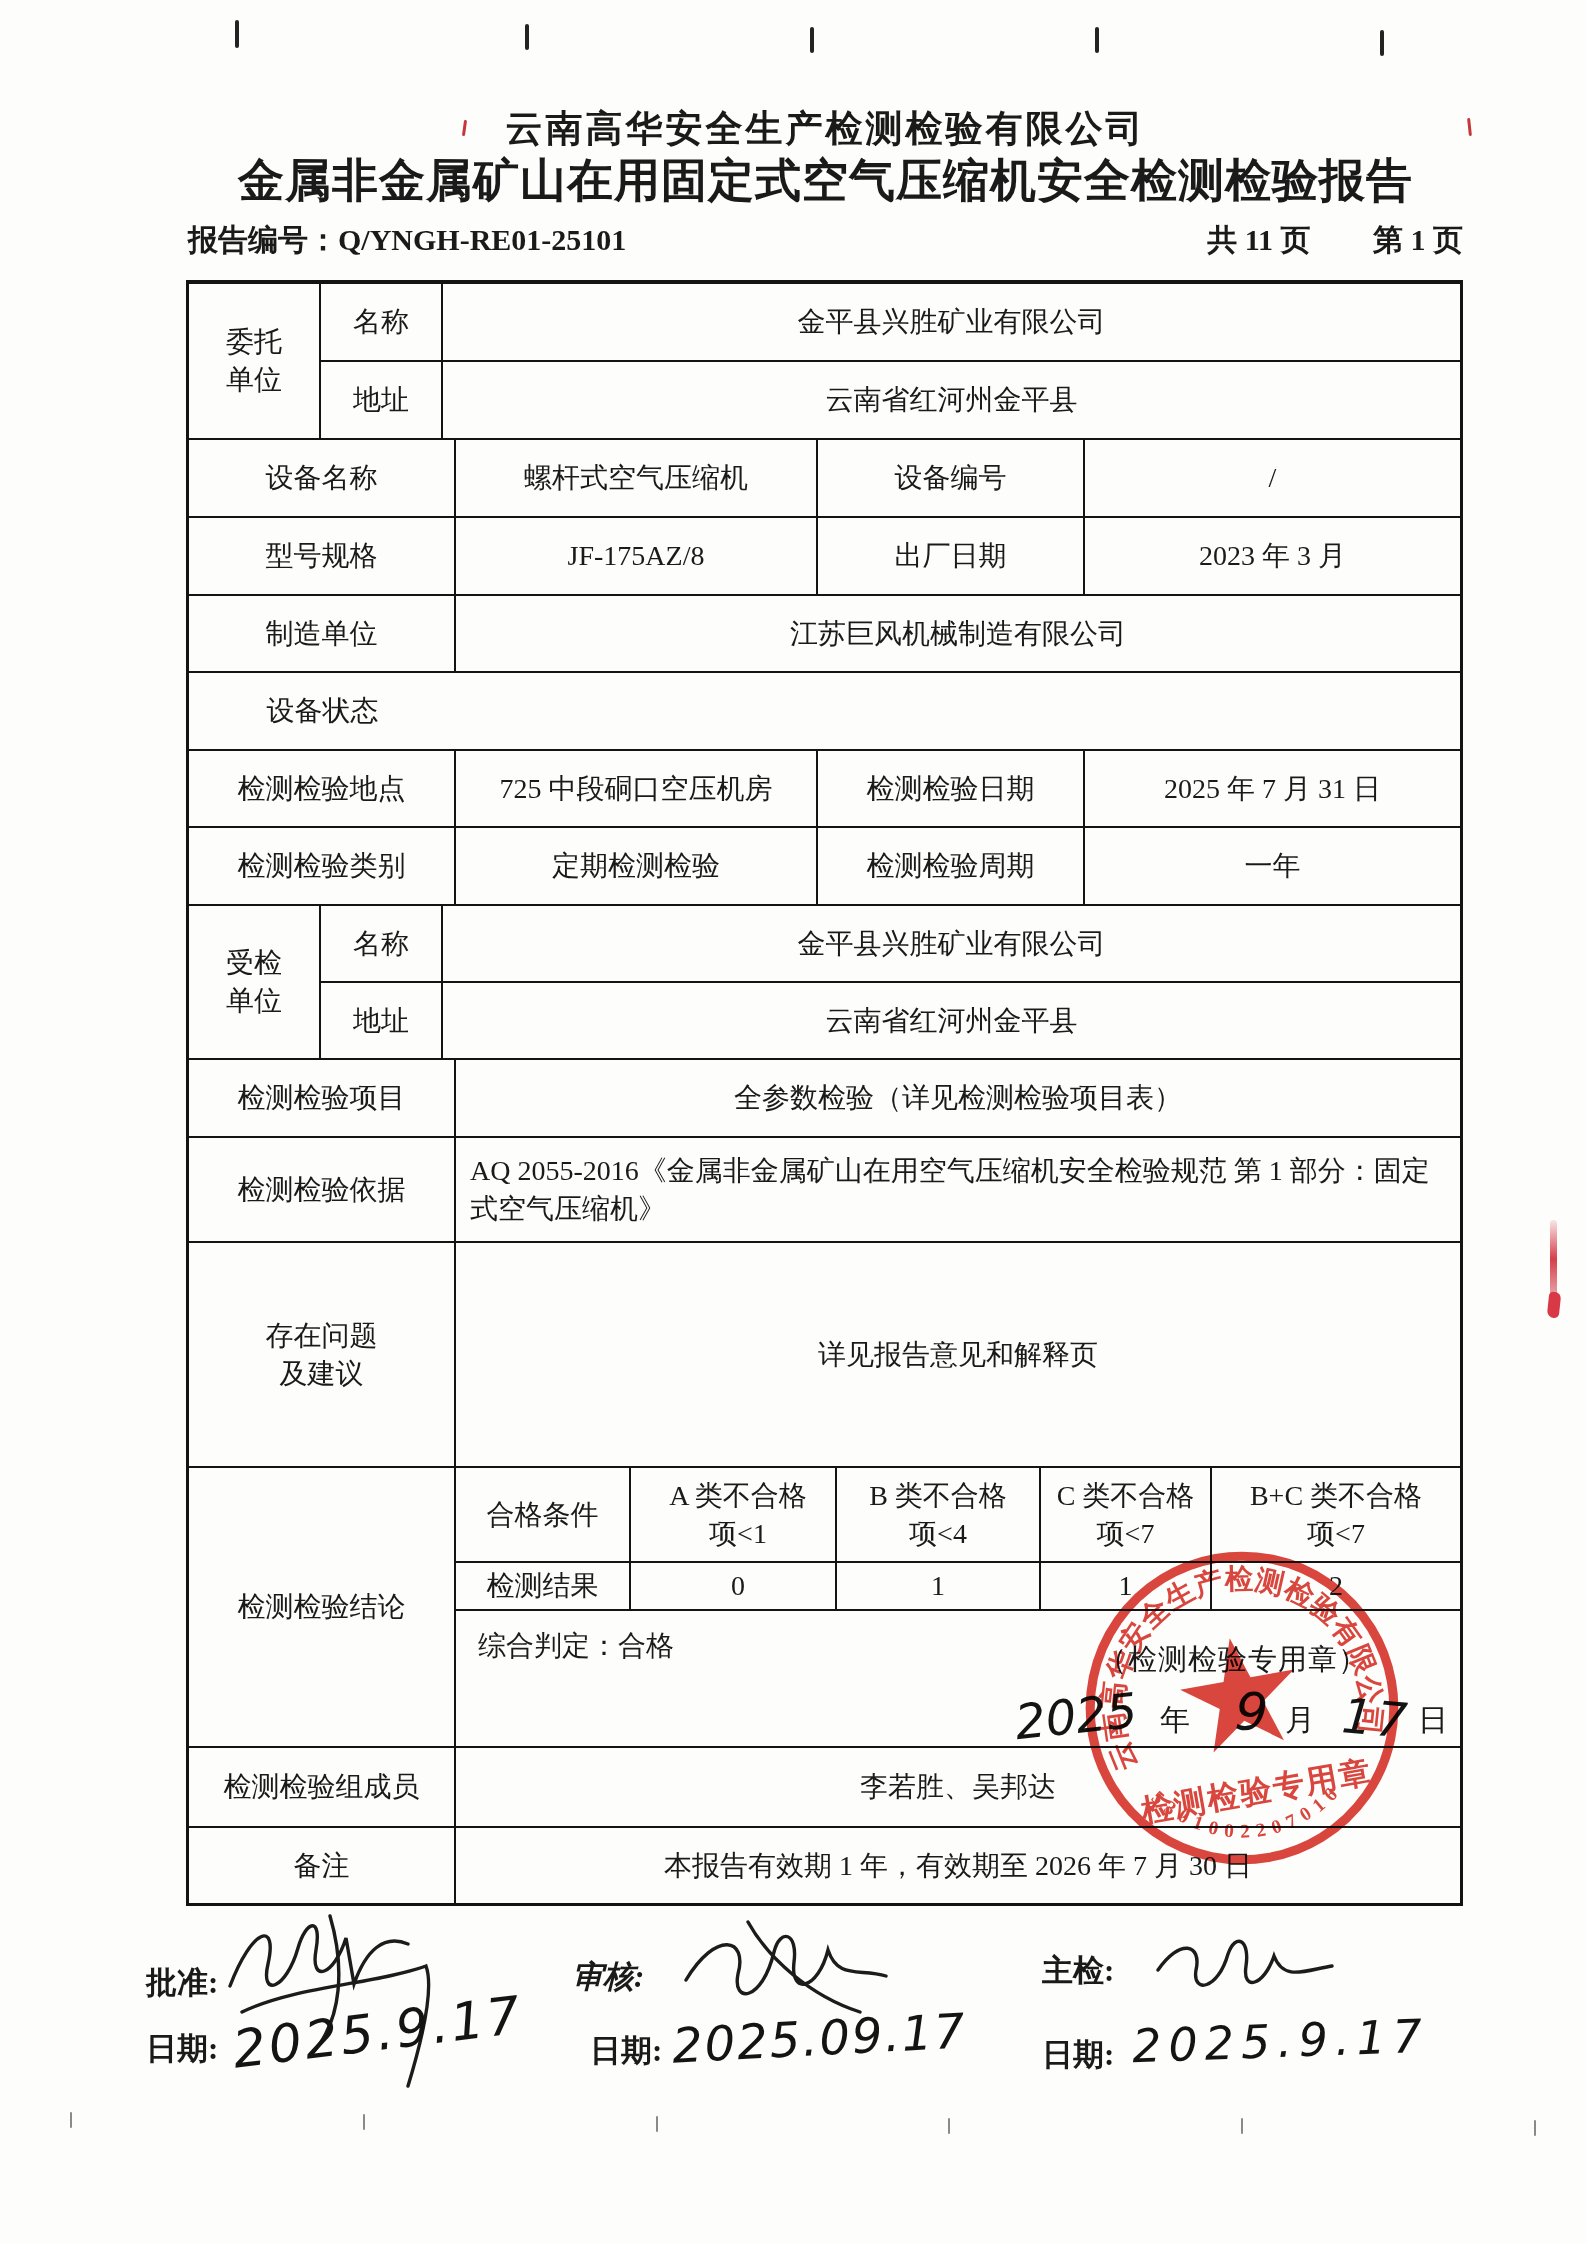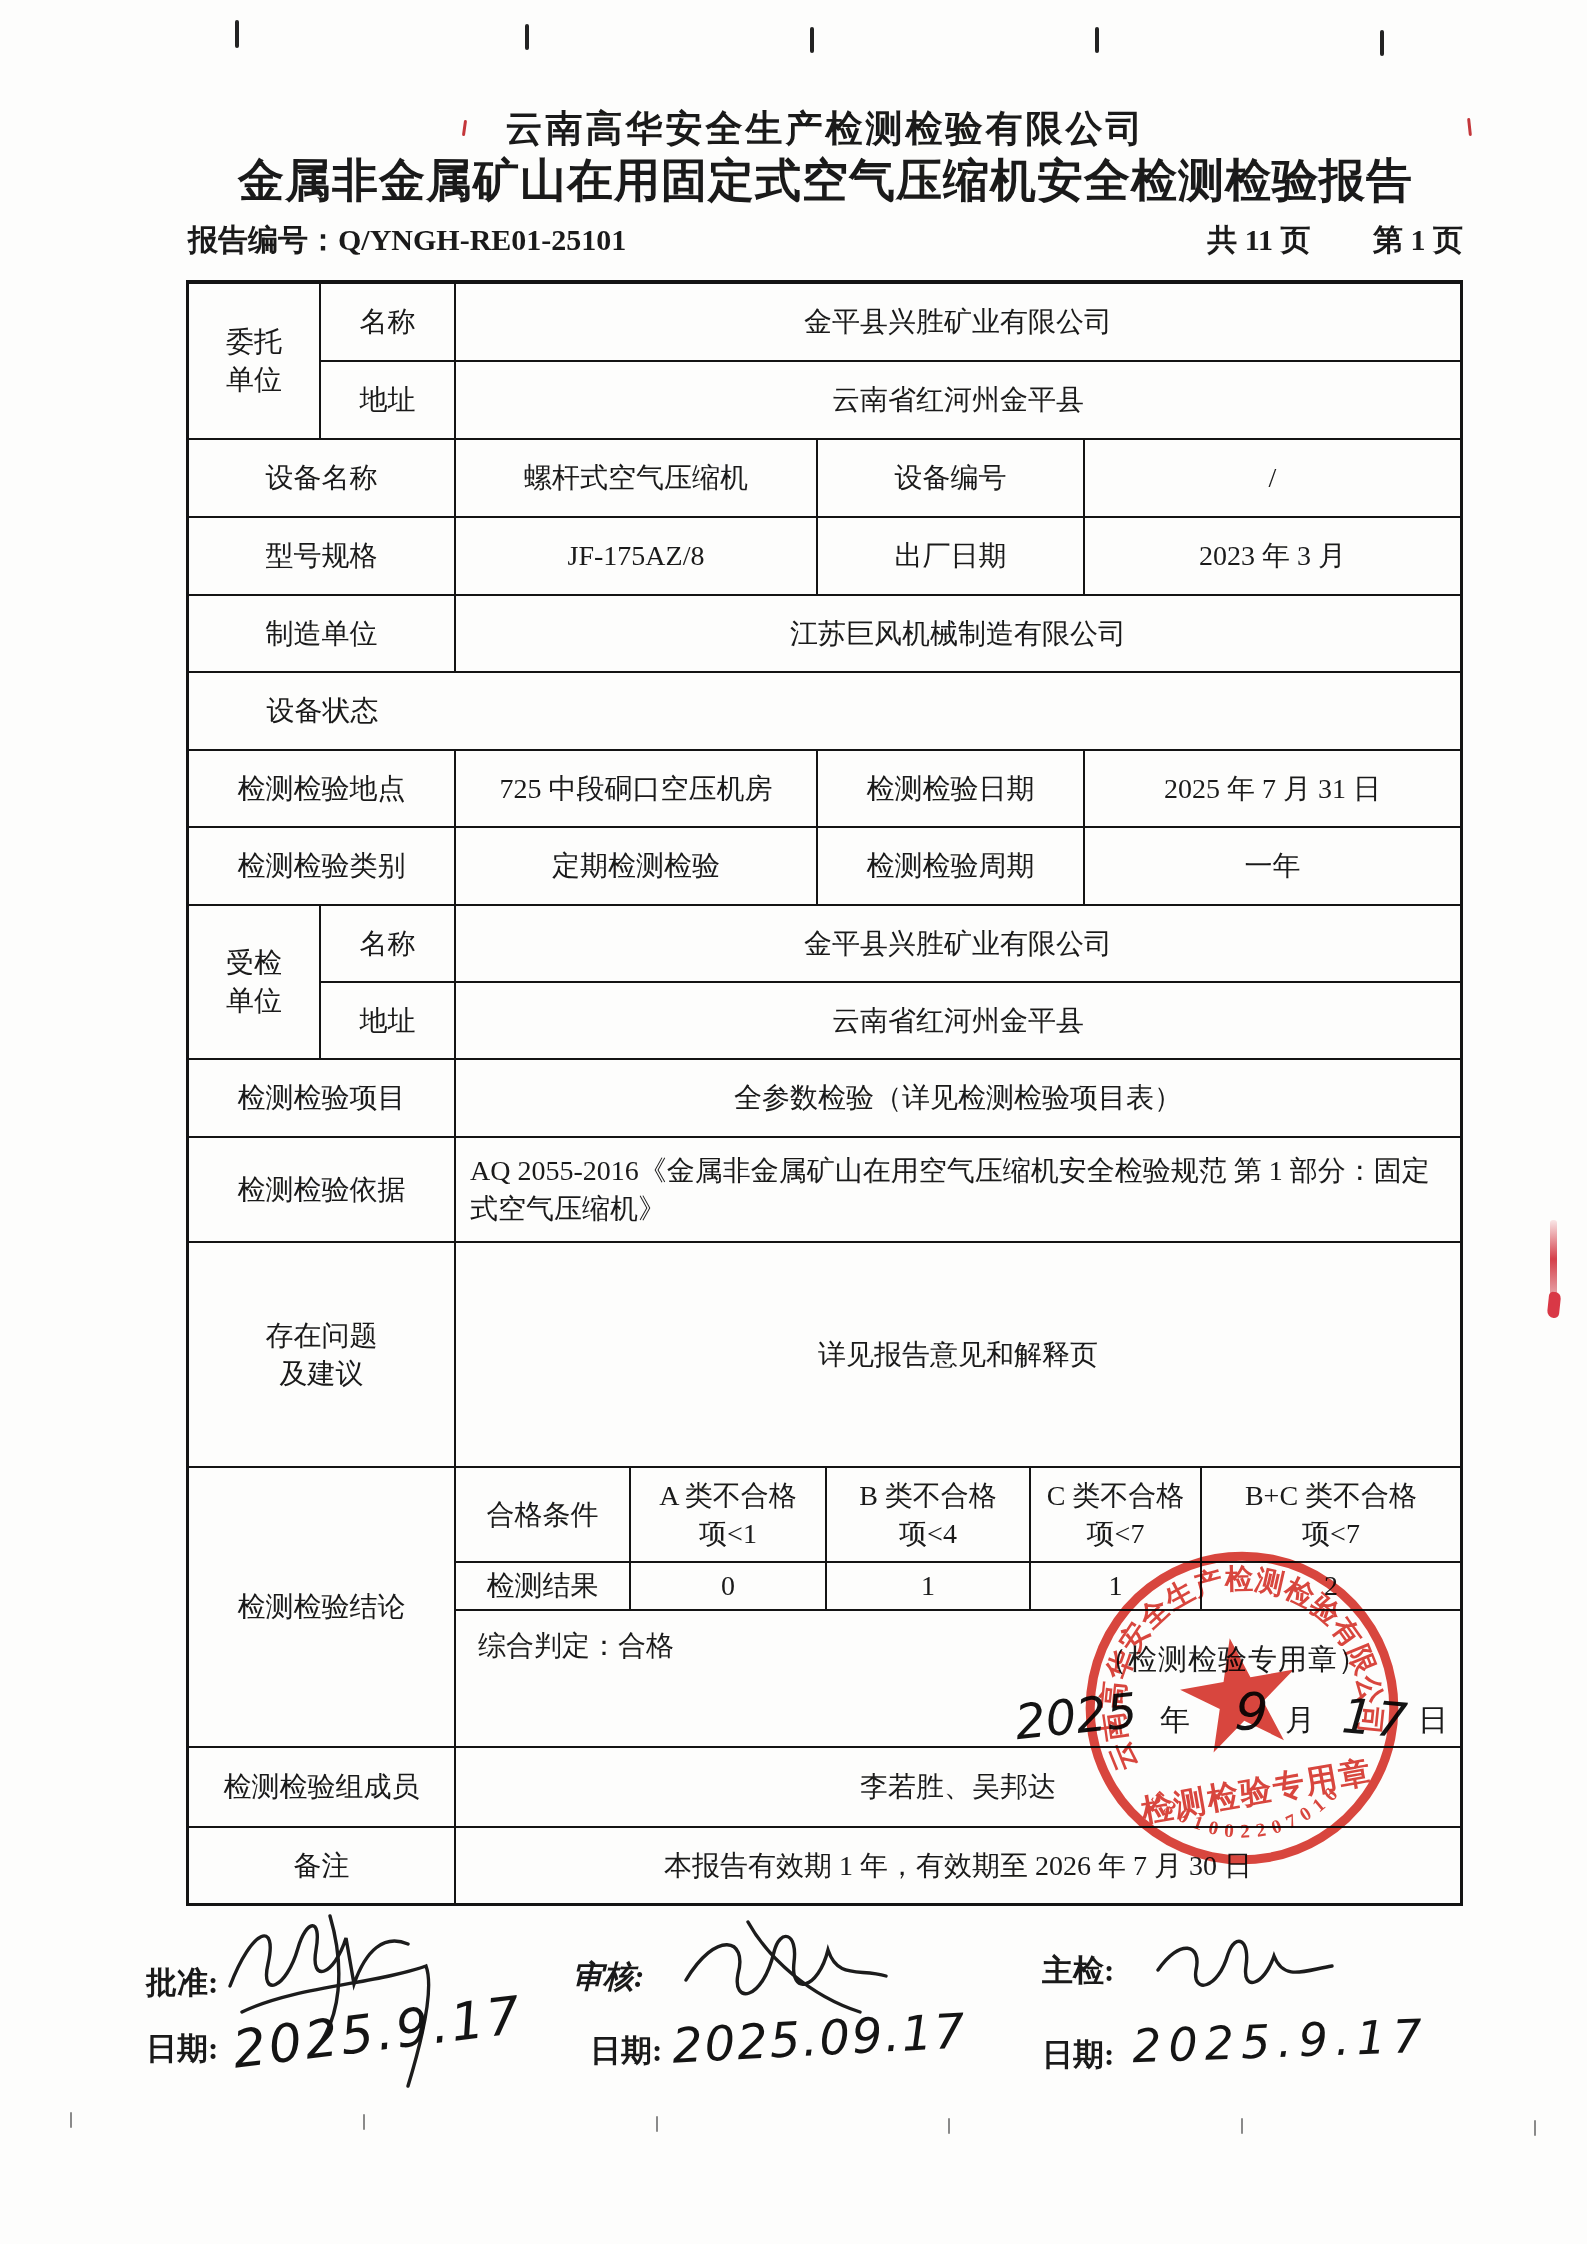--- a/index.html
+++ b/index.html
@@ -36,39 +36,39 @@
     display:flex; align-items:center; justify-content:center;
     text-align:center; border-right:2px solid #141414; padding:0 8px;
     line-height:1.35;
   }
   .cell:last-child { border-right:none; }
   .h154 { height:154px; } .h156 { height:156px; }
   .h78 { height:78px; } .h77 { height:77px; }
   .h105 { height:105px; } .h225 { height:225px; }
   .h280 { height:280px; } .h80 { height:80px; } .h75 { height:75px; }
   .w-grp { width:132px; padding:0 30px; }
-  .w-sub { width:135px; }
+  .w-sub { width:122px; }
   .w-label { width:267px; }
   .w-v1 { width:362px; }
   .w-l2 { width:267px; }
   .flex1 { flex:1; }
   .gcol { flex:1; display:flex; flex-direction:column; }
   .srow { display:flex; flex:1; border-bottom:2px solid #141414; }
   .srow:last-child { border-bottom:none; }
   .stack { display:flex; flex-direction:column; align-items:center; justify-content:center; }
   .left-text { justify-content:flex-start; text-align:left; padding:26px 14px; }
   
   .concl-right { flex:1; display:flex; flex-direction:column; }
   .c-head { display:flex; height:95px; border-bottom:2px solid #141414; }
   .c-res  { display:flex; height:48px; border-bottom:2px solid #141414; }
   .c-verdict {
     height:133px; display:flex; align-items:flex-start; justify-content:flex-start;
     padding:16px 0 0 22px;
   }
-  .cw0 { width:175px; } .cw1 { width:196px; } .cw2 { width:204px; } .cw3 { width:171px; }
+  .cw0 { width:175px; } .cw1 { width:196px;margin-left:10px; } .cw2 { width:204px; } .cw3 { width:171px; }
   .c-head .cell, .c-res .cell { height:100%; }
   
   .stamp-svg {
     position:absolute; left:1072px; top:1538px; width:340px; height:340px;
     mix-blend-mode:multiply; opacity:.93;
   }
   .stamp-note {
     position:absolute; left:1098px; top:1640px; width:370px;
     font-size:29px; font-weight:500; letter-spacing:1px;
   }

